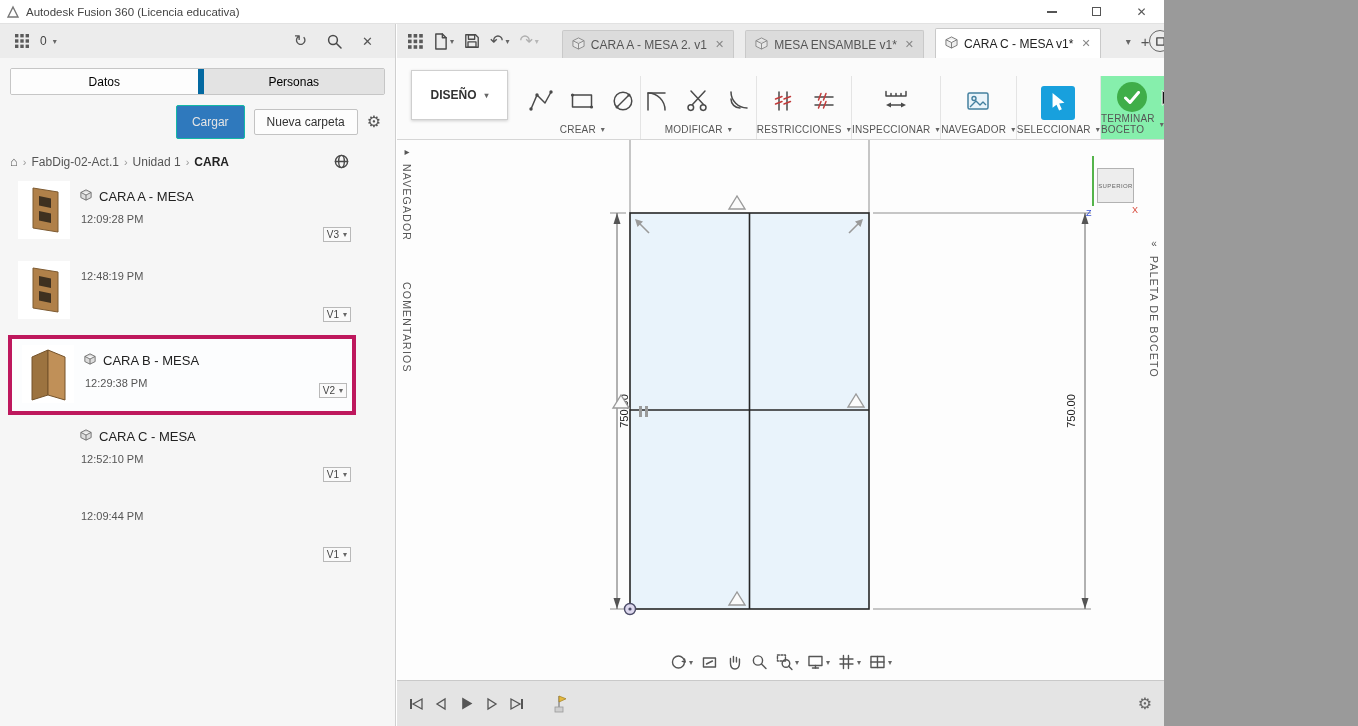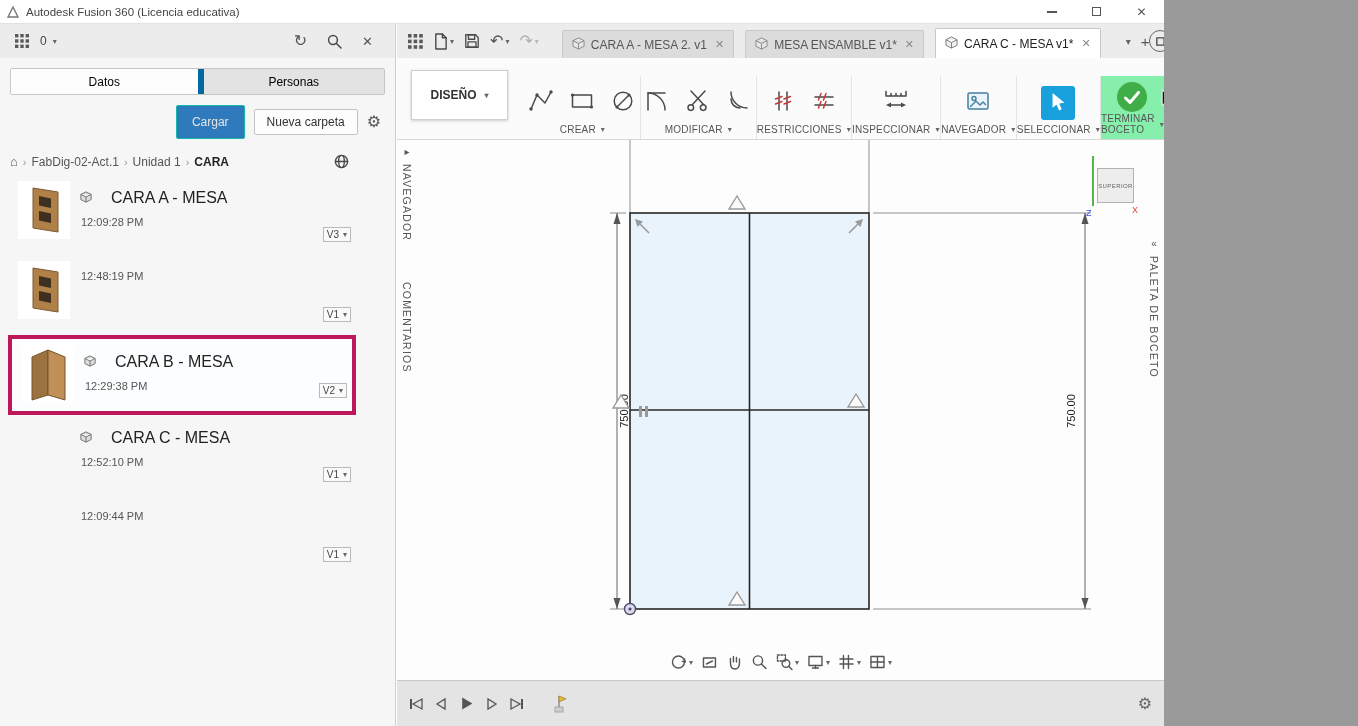--- a/index.html
+++ b/index.html
@@ -33,21 +33,21 @@
   .btn-upload{height:26px;padding:16px 15px;background:#2f79bd;border:1px solid #14b8a6;border-radius:2px;color:#e5e5e5;font-size:12px;display:flex;align-items:center}
   .btn-newfolder{height:26px;padding:0 12px;background:#fdfdfd;border:1px solid #c3c3c3;border-radius:2px;color:#333;font-size:12px;display:flex;align-items:center}
   .lp-breadcrumb{margin:15px 10px 0;display:flex;align-items:center;gap:5px;font-size:12px;color:#555}
   .bc-sep{color:#999;font-size:11px}
   .bc-current{color:#222;font-weight:bold}
   .bc-globe{margin-left:auto;margin-right:36px;display:inline-flex}
   .lp-list{margin-top:6px}
   .lp-item{position:relative;height:80px;margin:0 39px 0 8px;padding:6px 6px 6px 72px}
   .lp-item.selected{background:#fcfdfe;border:4px solid #be185d}
   .thumb{position:absolute;left:10px;top:6px;width:52px;height:58px;background:#fff}
-  .item-title{display:flex;align-items:flex-start;gap:19px;margin-top:8px;font-size:16px;color:#222}
+  .item-title{display:flex;align-items:flex-start;gap:7px;margin-top:8px;font-size:13px;color:#222}
   .item-time{margin-top:9px;margin-left:1px;font-size:11px;color:#555}
   .version-chip{position:absolute;right:5px;bottom:13px;height:15px;border:1px solid #b9b9b9;background:#fafafa;display:flex;align-items:center;gap:2px;padding:0 3px;font-size:10px;color:#444}
 
   
   .right{position:absolute;left:397px;top:24px;right:0;bottom:0;display:flex;flex-direction:column}
 
   .top-toolbar{height:34px;background:#ececec;display:flex;align-items:center;padding:0 6px;flex:0 0 auto}
   .tb-icon{display:inline-flex;align-items:center;color:#555;margin:0 5px}
   .tb-caret{font-size:8px;color:#666;margin-left:2px}
   .disabled{opacity:.4}

